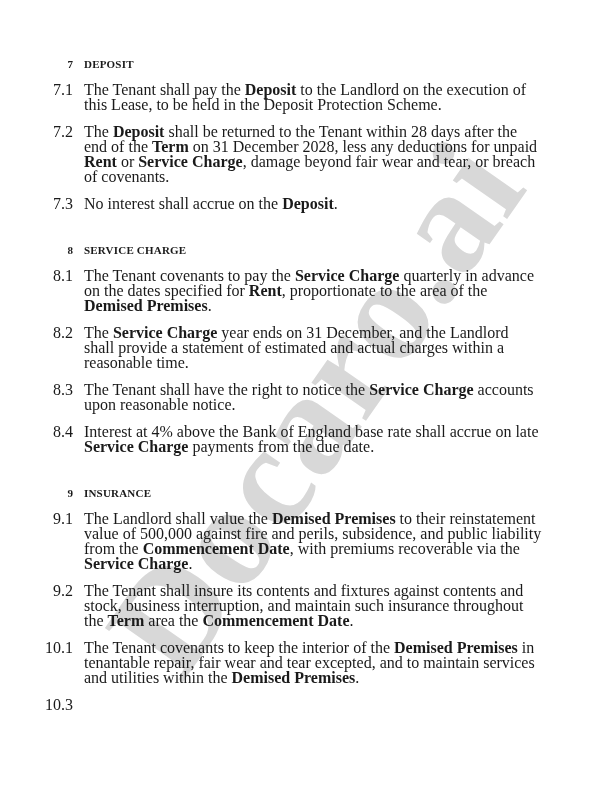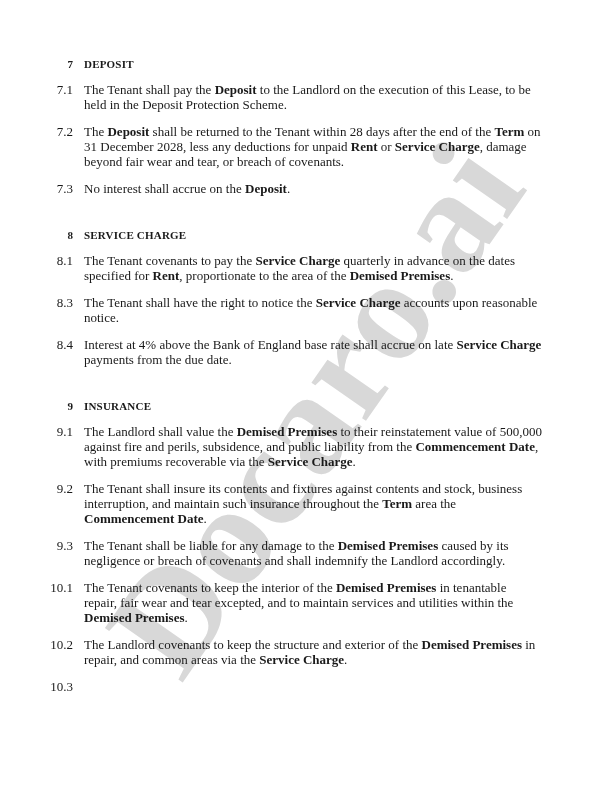--- a/index.html
+++ b/index.html
@@ -51,21 +51,21 @@
     text-align: right;
     flex: 0 0 33px;
   }
   .section-heading .title {
     margin-left: 11px;
     letter-spacing: 0.2px;
   }
   .clause {
     display: flex;
     margin-bottom: 12px;
-    font-size: 13px;
+    font-size: 16px;
     line-height: 15px;
   }
   .clause .num {
     width: 33px;
     text-align: right;
     flex: 0 0 33px;
   }
   .clause .text {
     margin-left: 11px;
     width: 458px;
@@ -98,48 +98,44 @@
       </div>
       <div class="section-heading">
         <span class="num">8</span>
         <span class="title">SERVICE CHARGE</span>
       </div>
       <div class="clause">
         <span class="num">8.1</span>
         <span class="text"><span>The Tenant covenants to pay the </span><b>Service Charge</b><span> quarterly in advance on the dates specified for </span><b>Rent</b><span>, proportionate to the area of the </span><b>Demised Premises</b><span>.</span></span>
       </div>
       <div class="clause">
+        <span class="num">8.2</span>
+        <span class="text"><span>The </span><b>Service Charge</b><span> year ends on 31 December, and the Landlord shall provide a statement of estimated and actual charges within a reasonable time.</span></span>
+      </div>
+      <div class="clause">
         <span class="num">8.3</span>
         <span class="text"><span>The Tenant shall have the right to notice the </span><b>Service Charge</b><span> accounts upon reasonable notice.</span></span>
       </div>
       <div class="clause">
         <span class="num">8.4</span>
         <span class="text"><span>Interest at 4% above the Bank of England base rate shall accrue on late </span><b>Service Charge</b><span> payments from the due date.</span></span>
       </div>
       <div class="section-heading">
         <span class="num">9</span>
         <span class="title">INSURANCE</span>
       </div>
       <div class="clause">
         <span class="num">9.1</span>
         <span class="text"><span>The Landlord shall value the </span><b>Demised Premises</b><span> to their reinstatement value of 500,000 against fire and perils, subsidence, and public liability from the </span><b>Commencement Date</b><span>, with premiums recoverable via the </span><b>Service Charge</b><span>.</span></span>
       </div>
       <div class="clause">
         <span class="num">9.2</span>
         <span class="text"><span>The Tenant shall insure its contents and fixtures against contents and stock, business interruption, and maintain such insurance throughout the </span><b>Term</b><span> area the </span><b>Commencement Date</b><span>.</span></span>
       </div>
       <div class="clause">
-        <span class="num">9.3</span>
-        <span class="text"><span>The Tenant shall be liable for any damage to the </span><b>Demised Premises</b><span> caused by its negligence or breach of covenants and shall indemnify the Landlord accordingly.</span></span>
-      </div>
-      <div class="clause">
         <span class="num">10.1</span>
         <span class="text"><span>The Tenant covenants to keep the interior of the </span><b>Demised Premises</b><span> in tenantable repair, fair wear and tear excepted, and to maintain services and utilities within the </span><b>Demised Premises</b><span>.</span></span>
-      </div>
-      <div class="clause">
-        <span class="num">10.2</span>
-        <span class="text"><span>The Landlord covenants to keep the structure and exterior of the </span><b>Demised Premises</b><span> in repair, and common areas via the </span><b>Service Charge</b><span>.</span></span>
       </div>
       <div class="clause">
         <span class="num">10.3</span>
       </div>
     </div>
 </div>
 
 </body></html>

